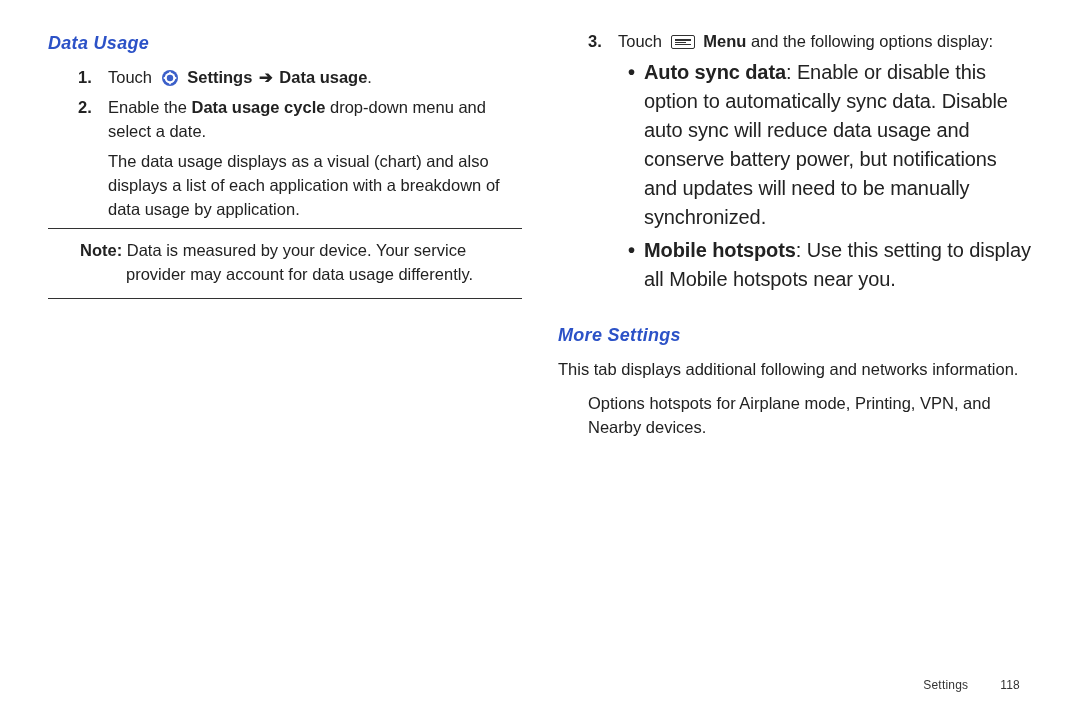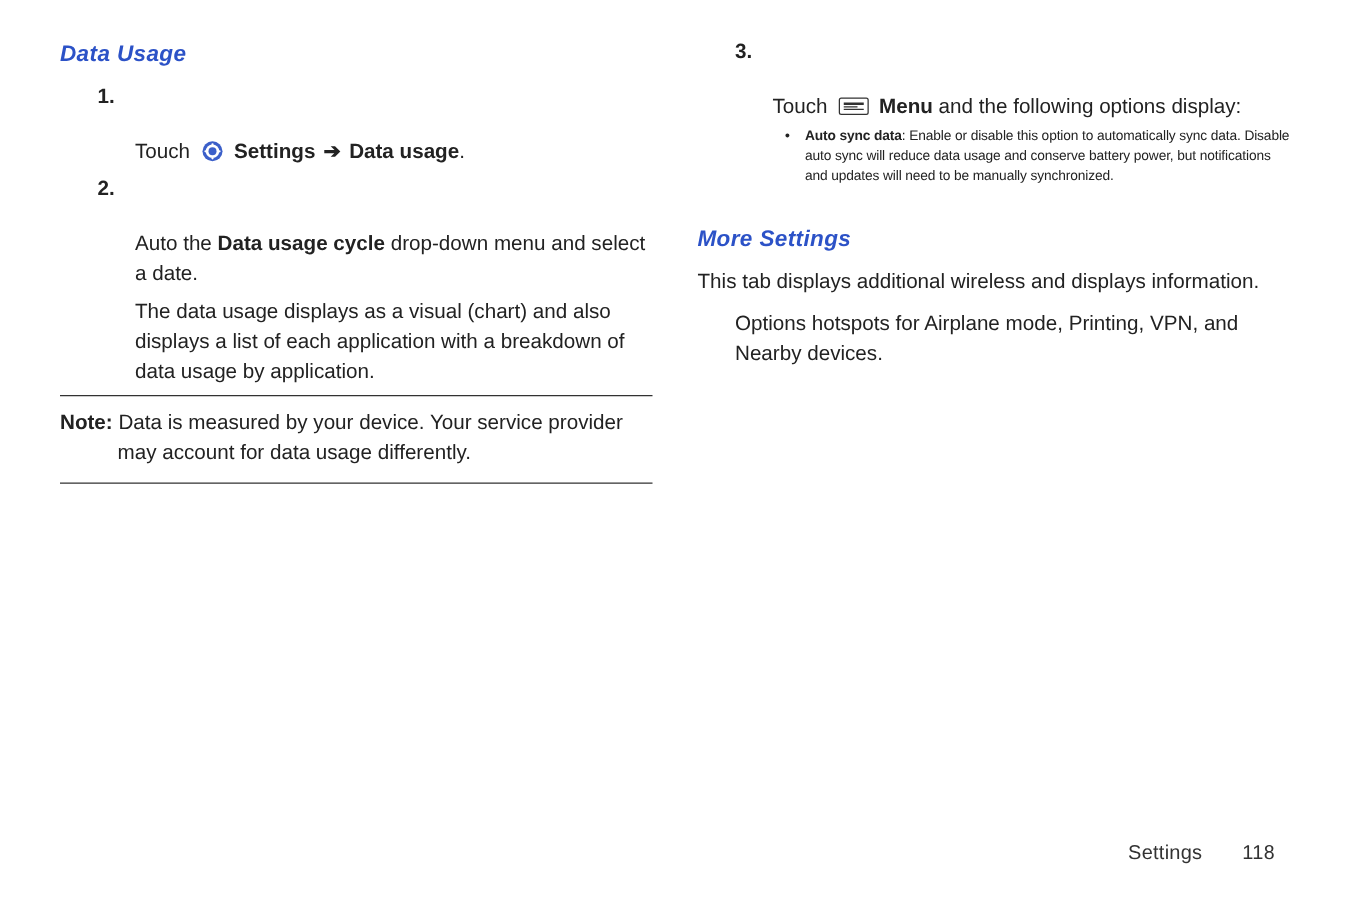--- a/index.html
+++ b/index.html
@@ -36,28 +36,28 @@
   }
   p { margin: 0 0 10px 0; }
   .bold { font-weight: 700; }
   .num-list { margin: 0; padding: 0; list-style: none; }
   .num-item {
     display: flex;
     margin: 0 0 6px 0;
     padding-left: 30px;
   }
   .num { font-weight: 700; width: 30px; flex: 0 0 30px; text-align:left;}
-  .num-body { flex: 1 1 auto; margin-top: 44px; }
+  .num-body { flex: 1 1 auto; }
   .bullets { list-style: none; padding: 0 0 0 10px; margin: 4px 0 0 0; }
   .bullets li { position: relative; padding-left: 16px; margin-bottom: 6px;}
   .bullets li::before { content: "•"; position: absolute; left: 0; font-weight:700;}
   .subbullets li { margin-bottom: 4px; }
   .rules { margin-top: 6px; }
   .hr { height: 0; border: none; border-top: 1.5px solid #323232; margin: 6px 0; }
-  .note-block { padding: 4px 0 6px 0; line-height:1.45;}
+  .note-block { padding: 4px 0 6px 0; line-height:1.45;margin-left:32px;}
   .note-block .hang { display:block; padding-left: 46px; text-indent: -46px; }
   .square { display:inline-block; width:8px; height:8px; background:#323232; margin-right:14px; vertical-align: 1px;}
   .menu-glyph {
     display: inline-block;
     width: 24px; height: 14px;
     border: 1.5px solid #323232;
     border-radius: 2px;
     position: relative;
     vertical-align: -2px;
     margin: 0 4px;
@@ -69,29 +69,29 @@
   .menu-glyph::before { top:3px; }
   .menu-glyph::after { bottom:3px; }
   .menu-glyph .mid { position:absolute; left:3px; right:8px; top:5.5px; height:1.5px; background:#323232;}
   .gear-glyph {
     display:inline-block; width:18px; height:18px; vertical-align:-4px; margin: 0 4px;
   }
   .gear-glyph svg { display:block; }
   .footer {
     position: absolute;
     bottom: 28px; right: 60px;
-    font-size: 16px; color:#333;
+    font-size: 12px; color:#333;
     letter-spacing: 0.2px;
   }
   .footer .sec { margin-right: 32px; }
   .arrow { font-family: Arial, sans-serif; padding: 0 2px; }
   .moresettings-block { margin-top: 24px; }
   .from-line { padding-left: 30px; text-indent: -30px; display:block; }
   .option-para { margin-top: 6px; padding-left: 30px;}
-  .cond { font-size: 11px; letter-spacing: -0.1px; }
+  .cond { font-size: 20px; letter-spacing: -0.1px; }
 </style>
 </head>
 <body>
 
 <div class="page">
 
   <div class="col">
     <div class="heading">Data Usage</div>
 
     <ol class="num-list">
@@ -107,21 +107,21 @@
                   <circle cx="9" cy="14.6" r="0.9"></circle>
                   <circle cx="3.4" cy="9" r="0.9"></circle>
                   <circle cx="14.6" cy="9" r="0.9"></circle>
                 </g>
               </svg></span> <span class="bold">Settings</span><span class="bold arrow"> ➔ </span><span class="bold">Data usage</span><span>.</span>
         </span>
       </li>
       <li class="num-item">
         <span class="num">2.</span>
         <span class="num-body">
-          <span>Auto the </span><span class="bold">Data usage cycle</span><span> drop-down menu and select a date.</span>
+          <span>Enable the </span><span class="bold">Data usage cycle</span><span> drop-down menu and select a date.</span>
           <div style="height:6px"></div>
           <span>The data usage displays as a visual (chart) and also displays a list of each application with a breakdown of data usage by application.</span>
         </span>
       </li>
     </ol>
 
     <div class="rules">
       <hr class="hr">
       <div class="note-block">
         <span class="hang">
@@ -135,28 +135,31 @@
   <div class="col">
     <ol class="num-list">
       <li class="num-item">
         <span class="num">3.</span>
         <span class="num-body">
           <span>Touch </span><span class="menu-glyph"><span class="mid"></span></span> <span class="bold">Menu</span><span> and the following options display:</span>
           <ul class="bullets subbullets cond">
             <li>
               <span class="bold">Auto sync data</span><span>: Enable or disable this option to automatically sync data. Disable auto sync will reduce data usage and conserve battery power, but notifications and updates will need to be manually synchronized.</span>
             </li>
+            <li>
+              <span class="bold">Mobile hotspots</span><span>: Use this setting to display all Mobile hotspots near you.</span>
+            </li>
           </ul>
         </span>
       </li>
     </ol>
 
     <div class="moresettings-block">
       <div class="heading">More Settings</div>
-      <p>This tab displays additional wireless and displays information.</p>
+      <p>This tab displays additional following and networks information.</p>
 
       <p class="option-para">Options hotspots for Airplane mode, Printing, VPN, and Nearby devices.</p>
     </div>
   </div>
 
   <div class="footer">
     <span class="sec">Settings</span><span>118</span>
   </div>
 </div>
 

